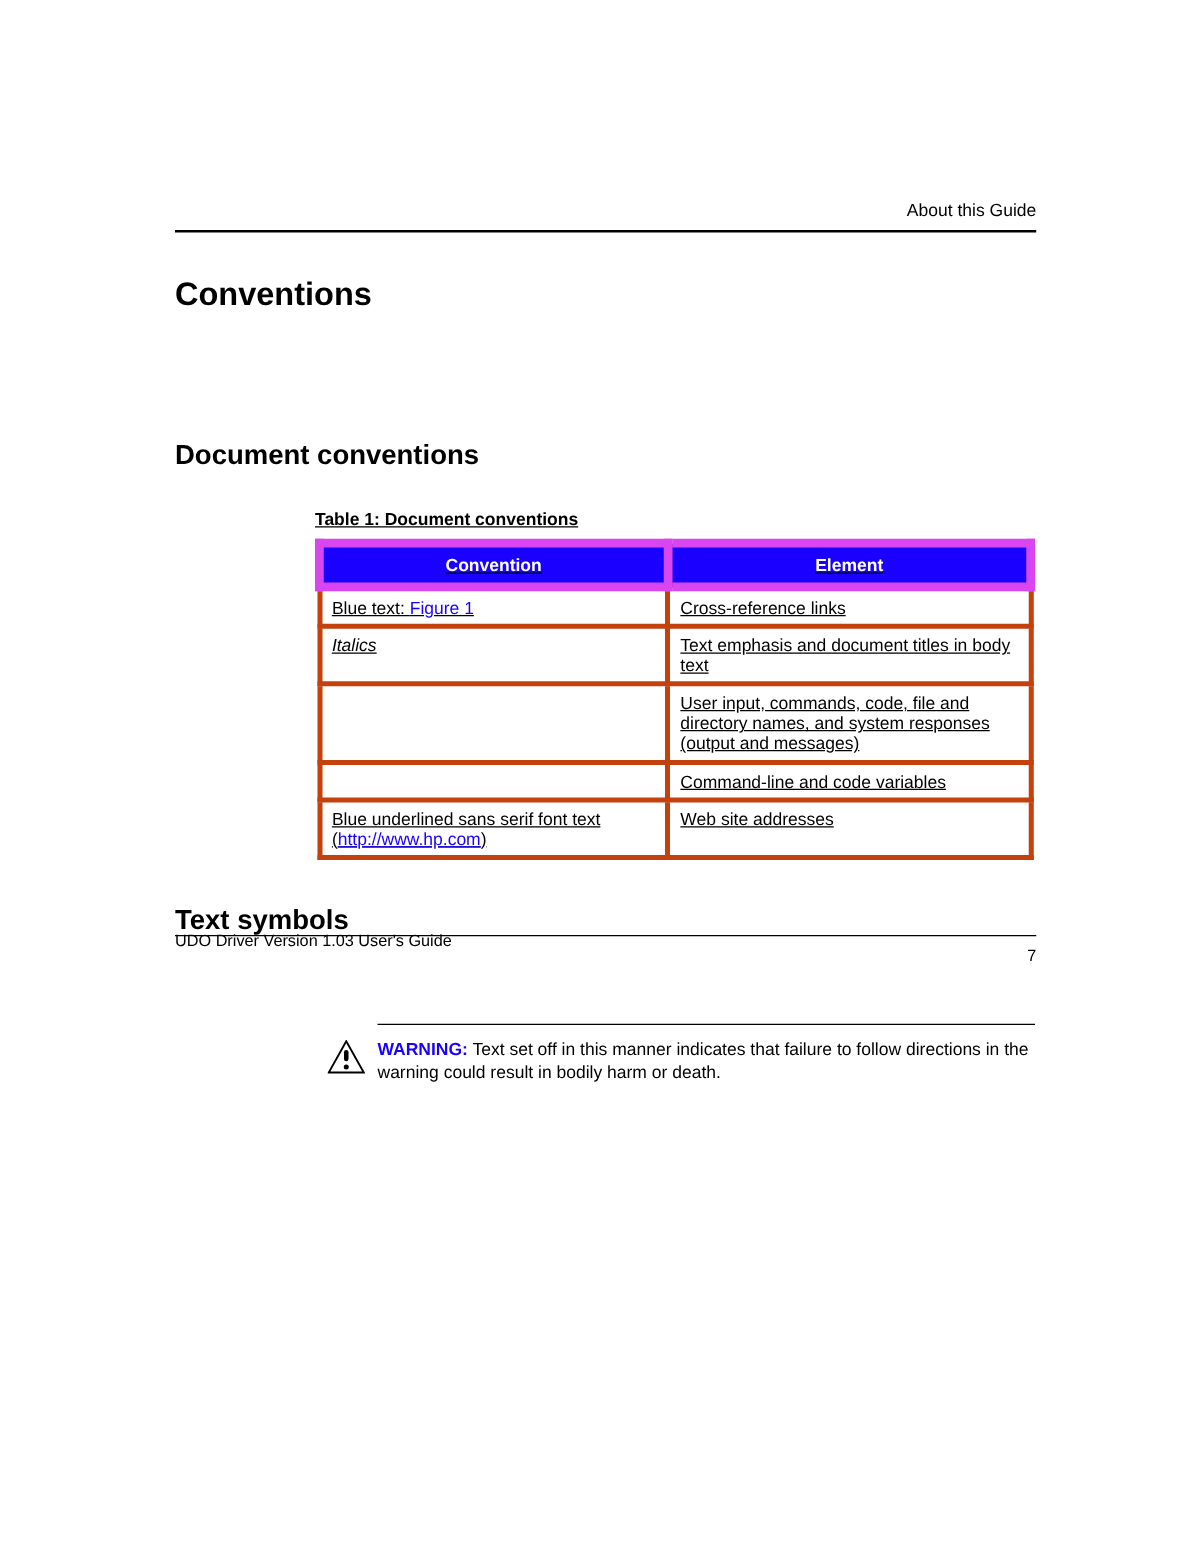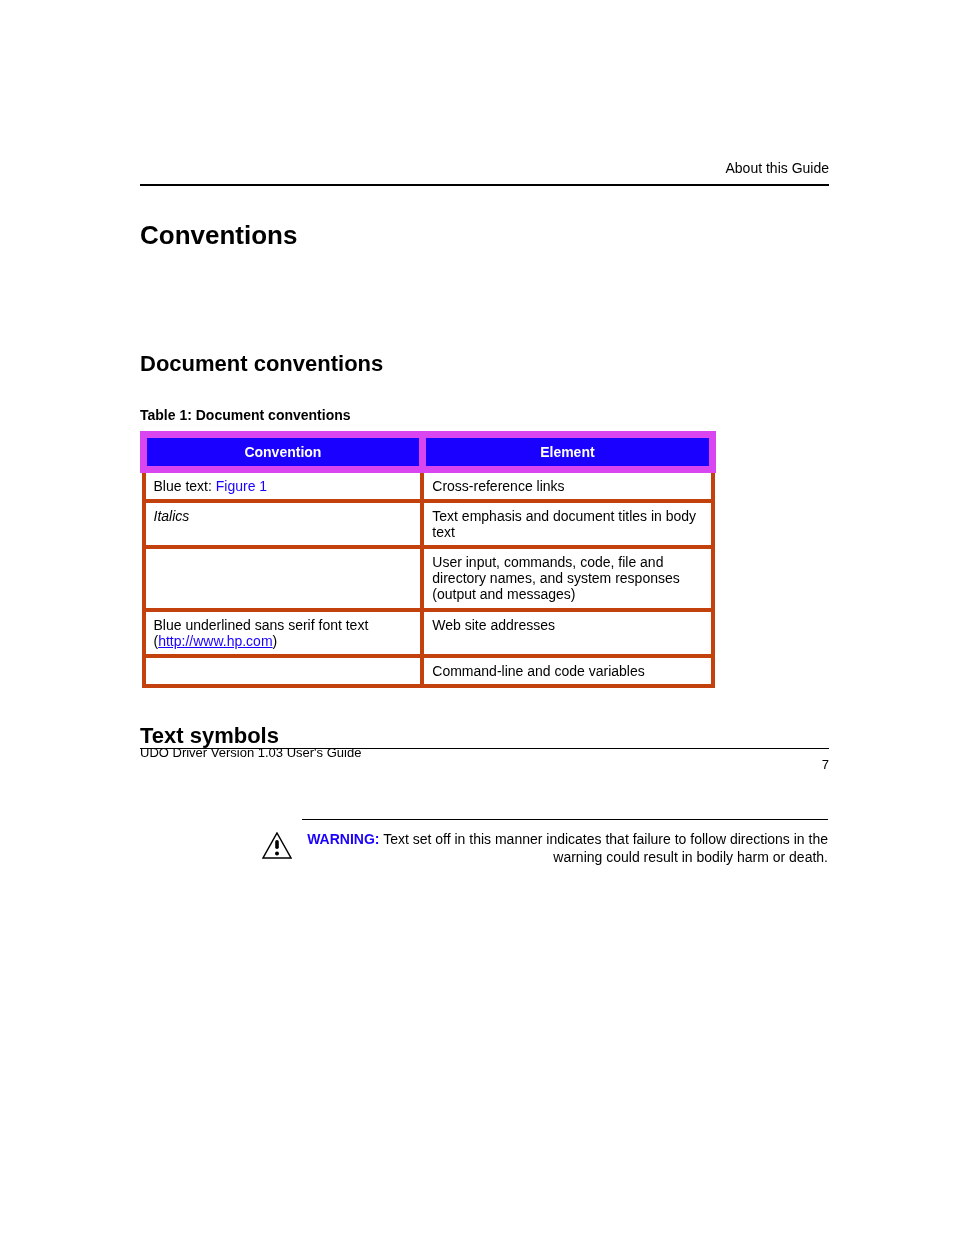--- a/index.html
+++ b/index.html
@@ -38,20 +38,22 @@
     font-size: 22px;
     font-weight: bold;
     margin: 100px 0 30px 0;
   }
   h2.sub2 {
     font-size: 22px;
     font-weight: bold;
     margin: 35px 0 30px 0;
   }
   .table-wrap {
+    margin-left: 112px;
+    text-decoration: underline;
   }
   .tcaption {
     font-size: 14px;
     font-weight: bold;
     margin-bottom: 8px;
   }
   table.conv {
     width: 576px;
     border-collapse: collapse;
     font-size: 14px;
@@ -72,21 +74,20 @@
   }
   .blue-link { color: #1a00ff; }
   .blue-underline { color: #1a00ff; text-decoration: underline; }
   .bold { font-weight: bold; }
   .italic { font-style: italic; }
 
   .notice-block {
     margin-left: 112px;
     margin-top: 70px;
     width: 576px;
-    text-align: right;
   }
   .hrule {
     border-top: 1px solid #000;
     margin-left: 50px;
     margin-bottom: 10px;
   }
   .notice-row {
     display: flex;
     align-items: flex-start;
   }
@@ -155,26 +156,26 @@
         </tr>
         <tr>
           <td class="italic">Italics</td>
           <td>Text emphasis and document titles in body text</td>
         </tr>
         <tr>
           <td></td>
           <td>User input, commands, code, file and directory names, and system responses (output and messages)</td>
         </tr>
         <tr>
+          <td></td>
+          <td>Command-line and code variables</td>
+        </tr>
+        <tr>
           <td><span>Blue underlined sans serif font text (</span><span class="blue-underline">http://www.hp.com</span><span>)</span></td>
           <td>Web site addresses</td>
-        </tr>
-        <tr>
-          <td></td>
-          <td>Command-line and code variables</td>
         </tr>
       </tbody>
     </table>
   </div>
 
   <h2 class="sub2">Text symbols</h2>
 
   <div class="notice-block">
     <div class="hrule"></div>
     <div class="notice-row">

